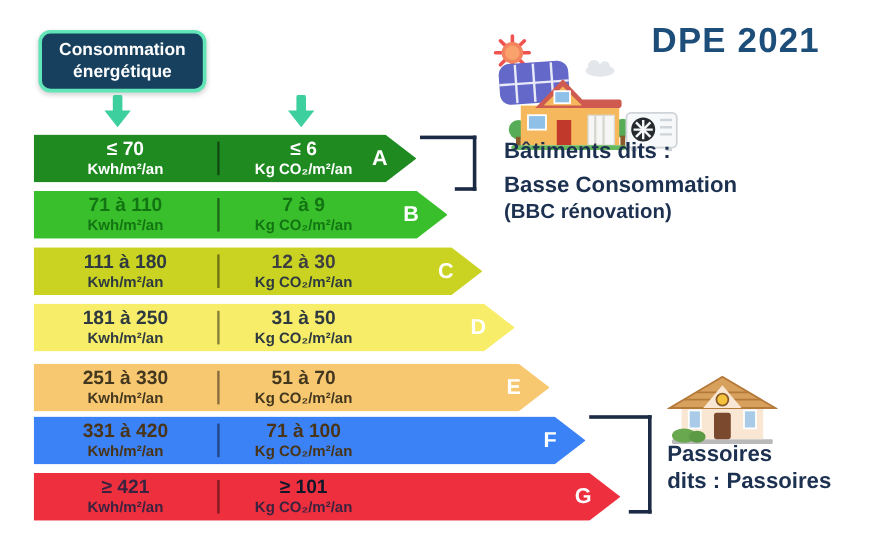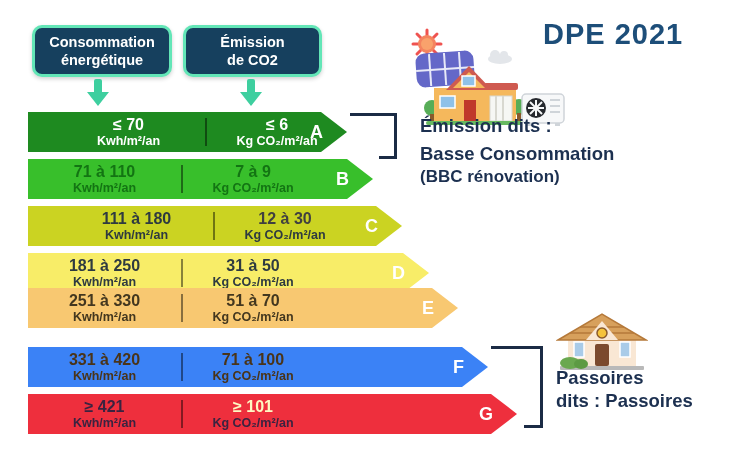--- a/index.html
+++ b/index.html
@@ -32,23 +32,23 @@
     display:flex;align-items:center;}
   .bar .cols{display:flex;align-items:center;height:100%;}
   .col{display:flex;flex-direction:column;align-items:center;justify-content:center;}
   .col1{width:153px;}
   .col2{width:140px;}
   .divider{width:2px;height:70%;background:rgba(0,0,0,.45);align-self:center;}
   .val{font-size:16px;font-weight:bold;line-height:18px;}
   .unit{font-size:12.5px;font-weight:bold;line-height:15px;}
   .letter{position:absolute;right:24px;top:50%;transform:translateY(-50%);
     color:#fff;font-size:18px;font-weight:800;}
-  .row-0{top:112px;width:319px;padding-left:24px;} .row-1{top:159px;width:345px;}
+  .row-0{top:112px;width:319px;} .row-1{top:159px;width:345px;}
   .row-2{top:206px;width:374px;} .row-3{top:253px;width:401px;}
-  .row-4{top:288px;width:430px;} .row-5{top:347px;width:460px;}
+  .row-4{top:303px;width:430px;} .row-5{top:347px;width:460px;}
   .row-6{top:394px;width:489px;}
 
   
   .bracket-main{position:absolute;border-top:3px solid var(--bracket);border-right:3px solid var(--bracket);}
   .bracket-stub{position:absolute;border-top:3px solid var(--bracket);height:0;}
   .bracket-ab{left:350px;top:113px;width:47px;height:46px;}
   .bracket-ab-stub{left:379px;top:156px;width:18px;}
   .bracket-fg{left:491px;top:346px;width:52px;height:82px;}
   .bracket-fg-stub{left:524px;top:425px;width:19px;}
 
@@ -65,24 +65,20 @@
   .illus-house{left:556px;top:310px;}
 </style>
 </head>
 <body>
 
 <div class="stage">
 
   <div class="badge badge-energy">
     <span>Consommation</span>
     <span>énergétique</span>
-  </div>
-  <div class="badge badge-co2">
-    <span>Émission</span>
-    <span>de CO2</span>
   </div>
 
   <svg class="down-arrow" style="left:86px" viewBox="0 0 24 28">
     <rect x="8" y="0" width="8" height="15" rx="2" fill="var(--arrow)"></rect>
     <polygon points="1,13 23,13 12,27" fill="var(--arrow)"></polygon>
   </svg>
   <svg class="down-arrow" style="left:239px" viewBox="0 0 24 28">
     <rect x="8" y="0" width="8" height="15" rx="2" fill="var(--arrow)"></rect>
     <polygon points="1,13 23,13 12,27" fill="var(--arrow)"></polygon>
   </svg>
@@ -177,21 +173,21 @@
       </div>
       <div class="divider"></div>
       <div class="col col2">
         <span class="val" style="color: rgb(19, 116, 19);">7 à 9</span>
         <span class="unit" style="color: rgb(19, 116, 19);">Kg CO₂/m²/an</span>
       </div>
     </div>
     <span class="letter">B</span>
   </div>
 
-  <div class="bar row-2" style="background: rgb(203, 211, 34); padding-left: 32px;">
+  <div class="bar row-2" style="background: rgb(203, 211, 34);">
     <div class="cols">
       <div class="col col1">
         <span class="val" style="color: rgb(46, 58, 64);">111 à 180</span>
         <span class="unit" style="color: rgb(46, 58, 64);">Kwh/m²/an</span>
       </div>
       <div class="divider"></div>
       <div class="col col2">
         <span class="val" style="color: #404040;">12 à 30</span>
         <span class="unit" style="color: rgb(46, 58, 64);">Kg CO₂/m²/an</span>
       </div>
@@ -245,34 +241,34 @@
   </div>
 
   <div class="bar row-6" style="background: rgb(238, 47, 61);">
     <div class="cols">
       <div class="col col1">
         <span class="val" style="color: rgb(59, 35, 64);">≥ 421</span>
         <span class="unit" style="color: rgb(59, 35, 64);">Kwh/m²/an</span>
       </div>
       <div class="divider"></div>
       <div class="col col2">
-        <span class="val" style="color: #fef9c3;">≥ 101</span>
+        <span class="val" style="color: #0f172a;">≥ 101</span>
         <span class="unit" style="color: rgb(59, 35, 64);">Kg CO₂/m²/an</span>
       </div>
     </div>
     <span class="letter">G</span>
   </div>
 
   <div class="bracket-main bracket-ab"></div>
   <div class="bracket-stub bracket-ab-stub"></div>
   <div class="bracket-main bracket-fg"></div>
   <div class="bracket-stub bracket-fg-stub"></div>
 
   <div class="annotation annotation-top">
-    <span class="big">Émission dits :</span>
+    <span class="big">Bâtiments dits :</span>
     <span class="big">Basse Consommation</span>
     <span class="small">(BBC rénovation)</span>
   </div>
   <div class="annotation annotation-bottom">
     <span class="big">Passoires</span>
     <span class="big">dits : Passoires</span>
   </div>
 
   <svg class="illus illus-house" width="92" height="62" viewBox="0 0 92 62">
     <rect x="4" y="56" width="84" height="4" rx="1" fill="#b9b9b9"></rect>

